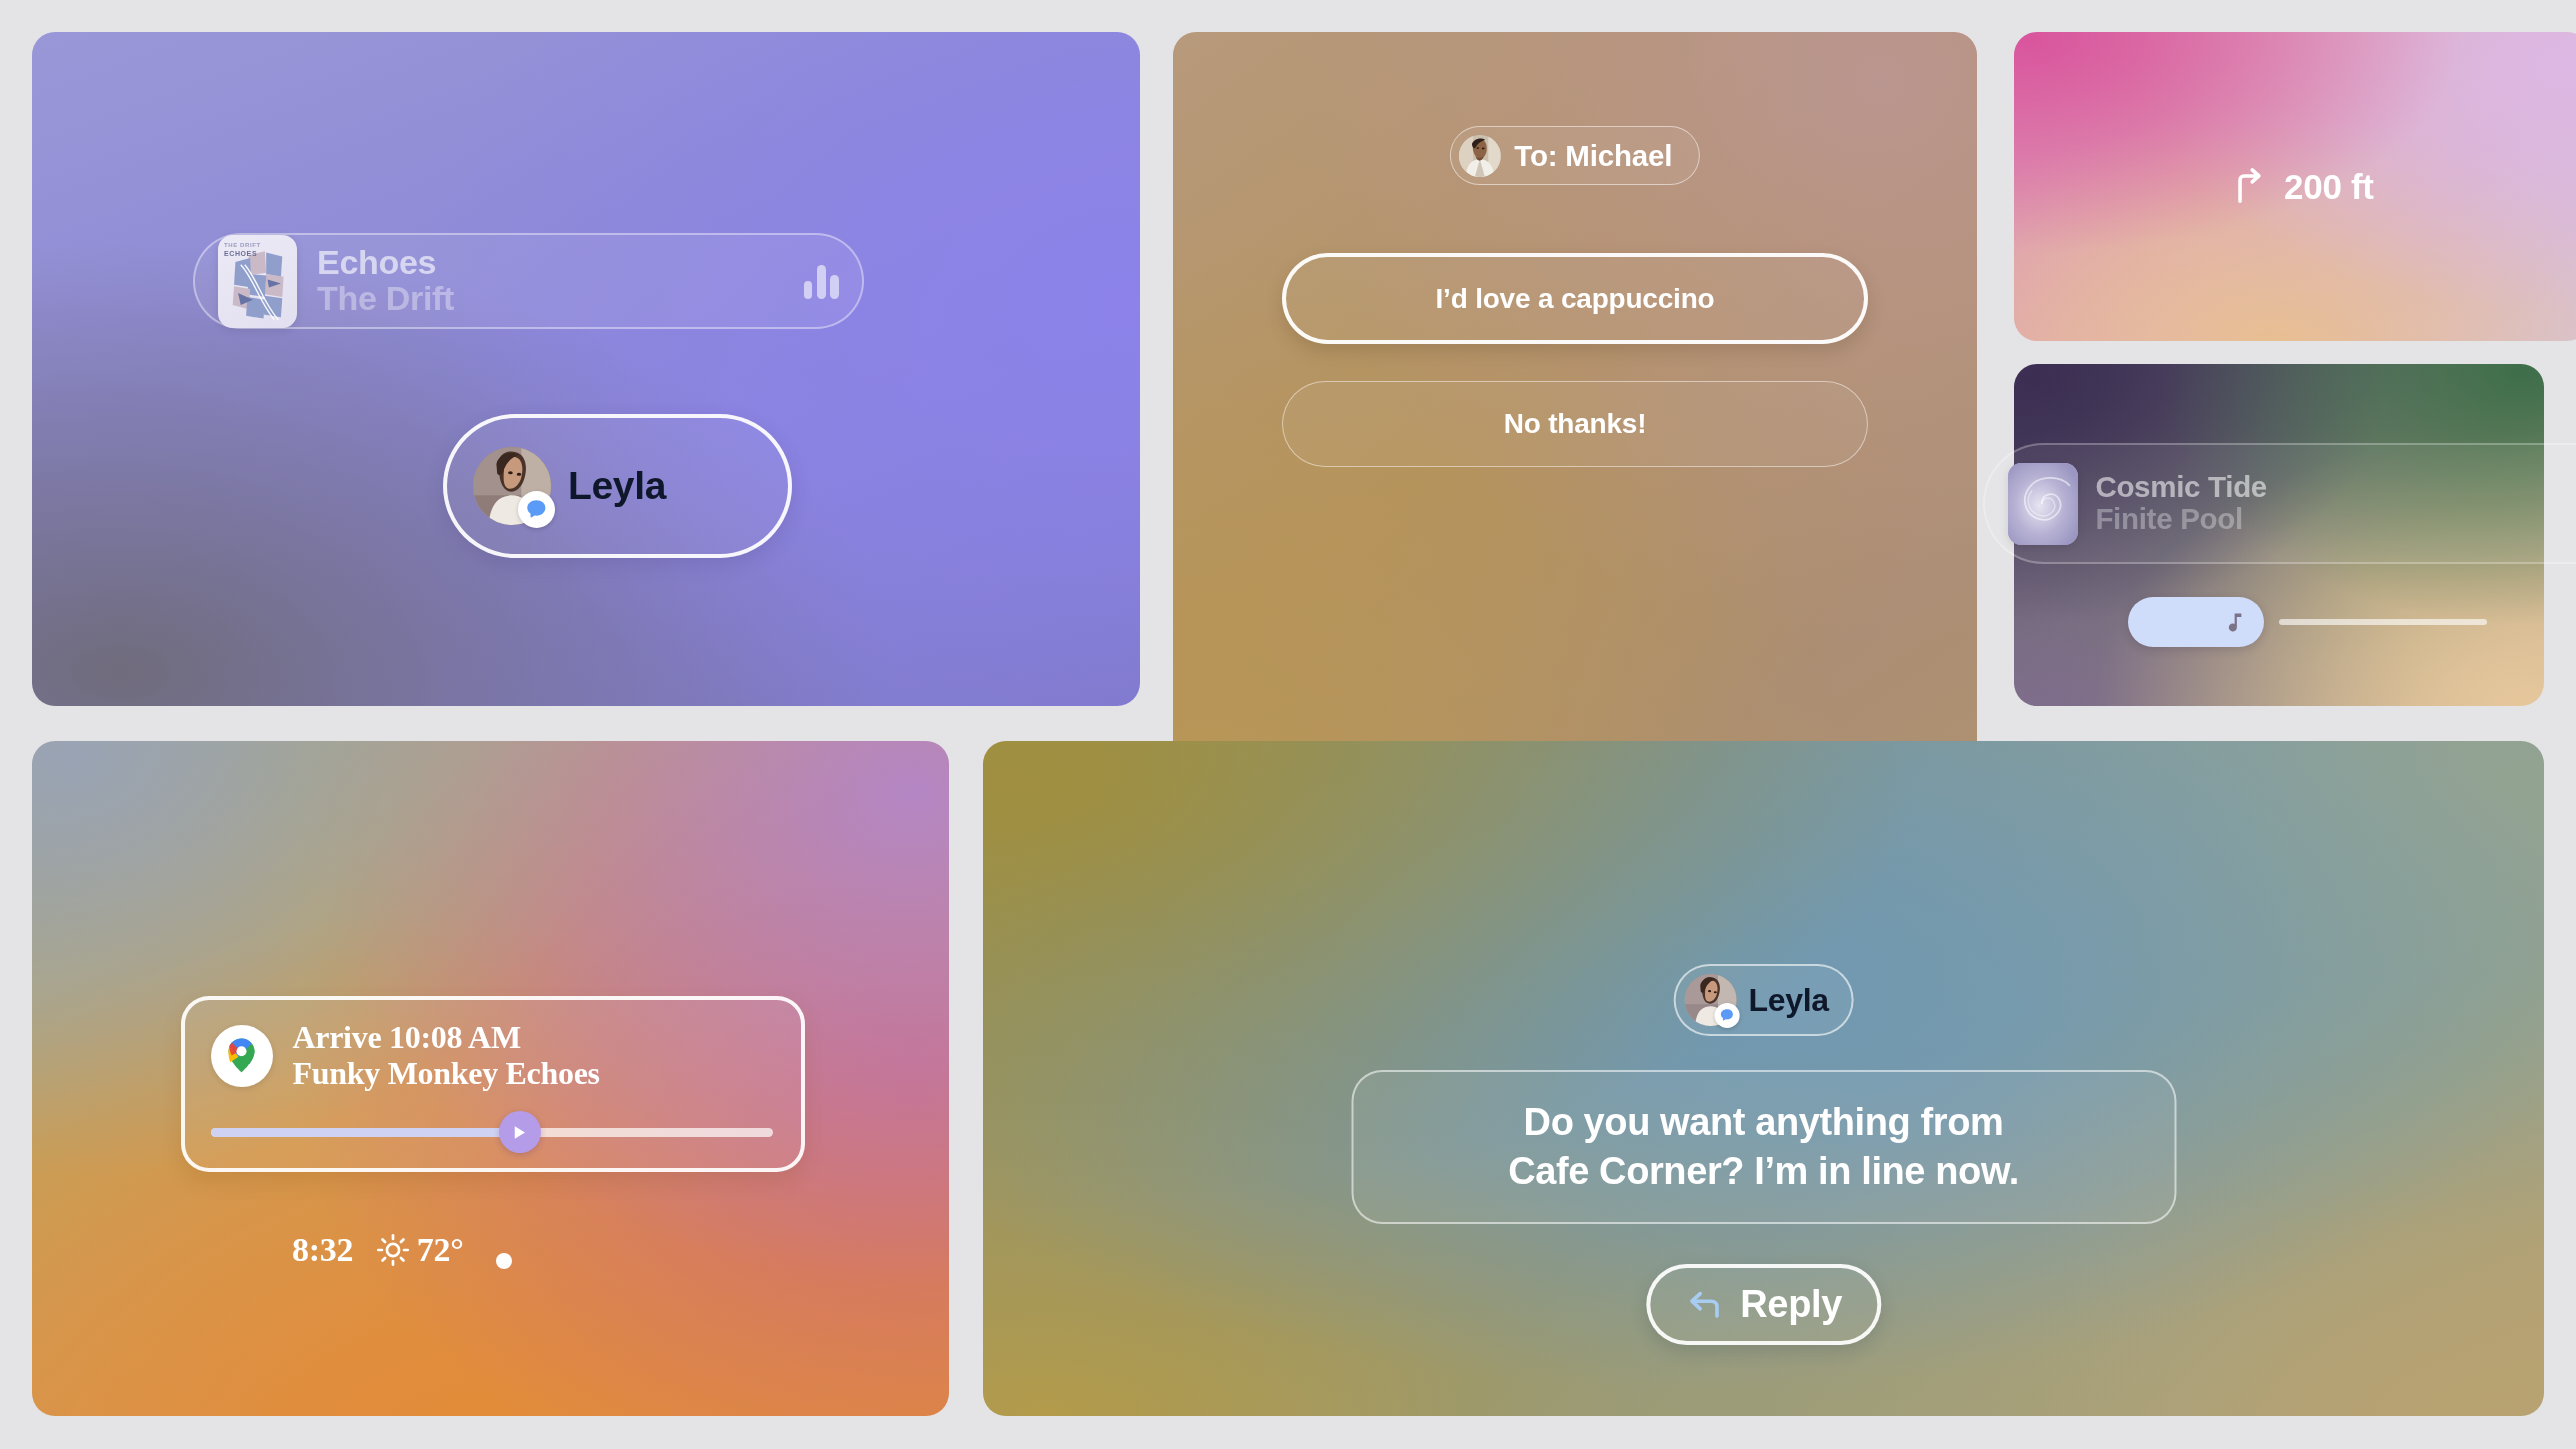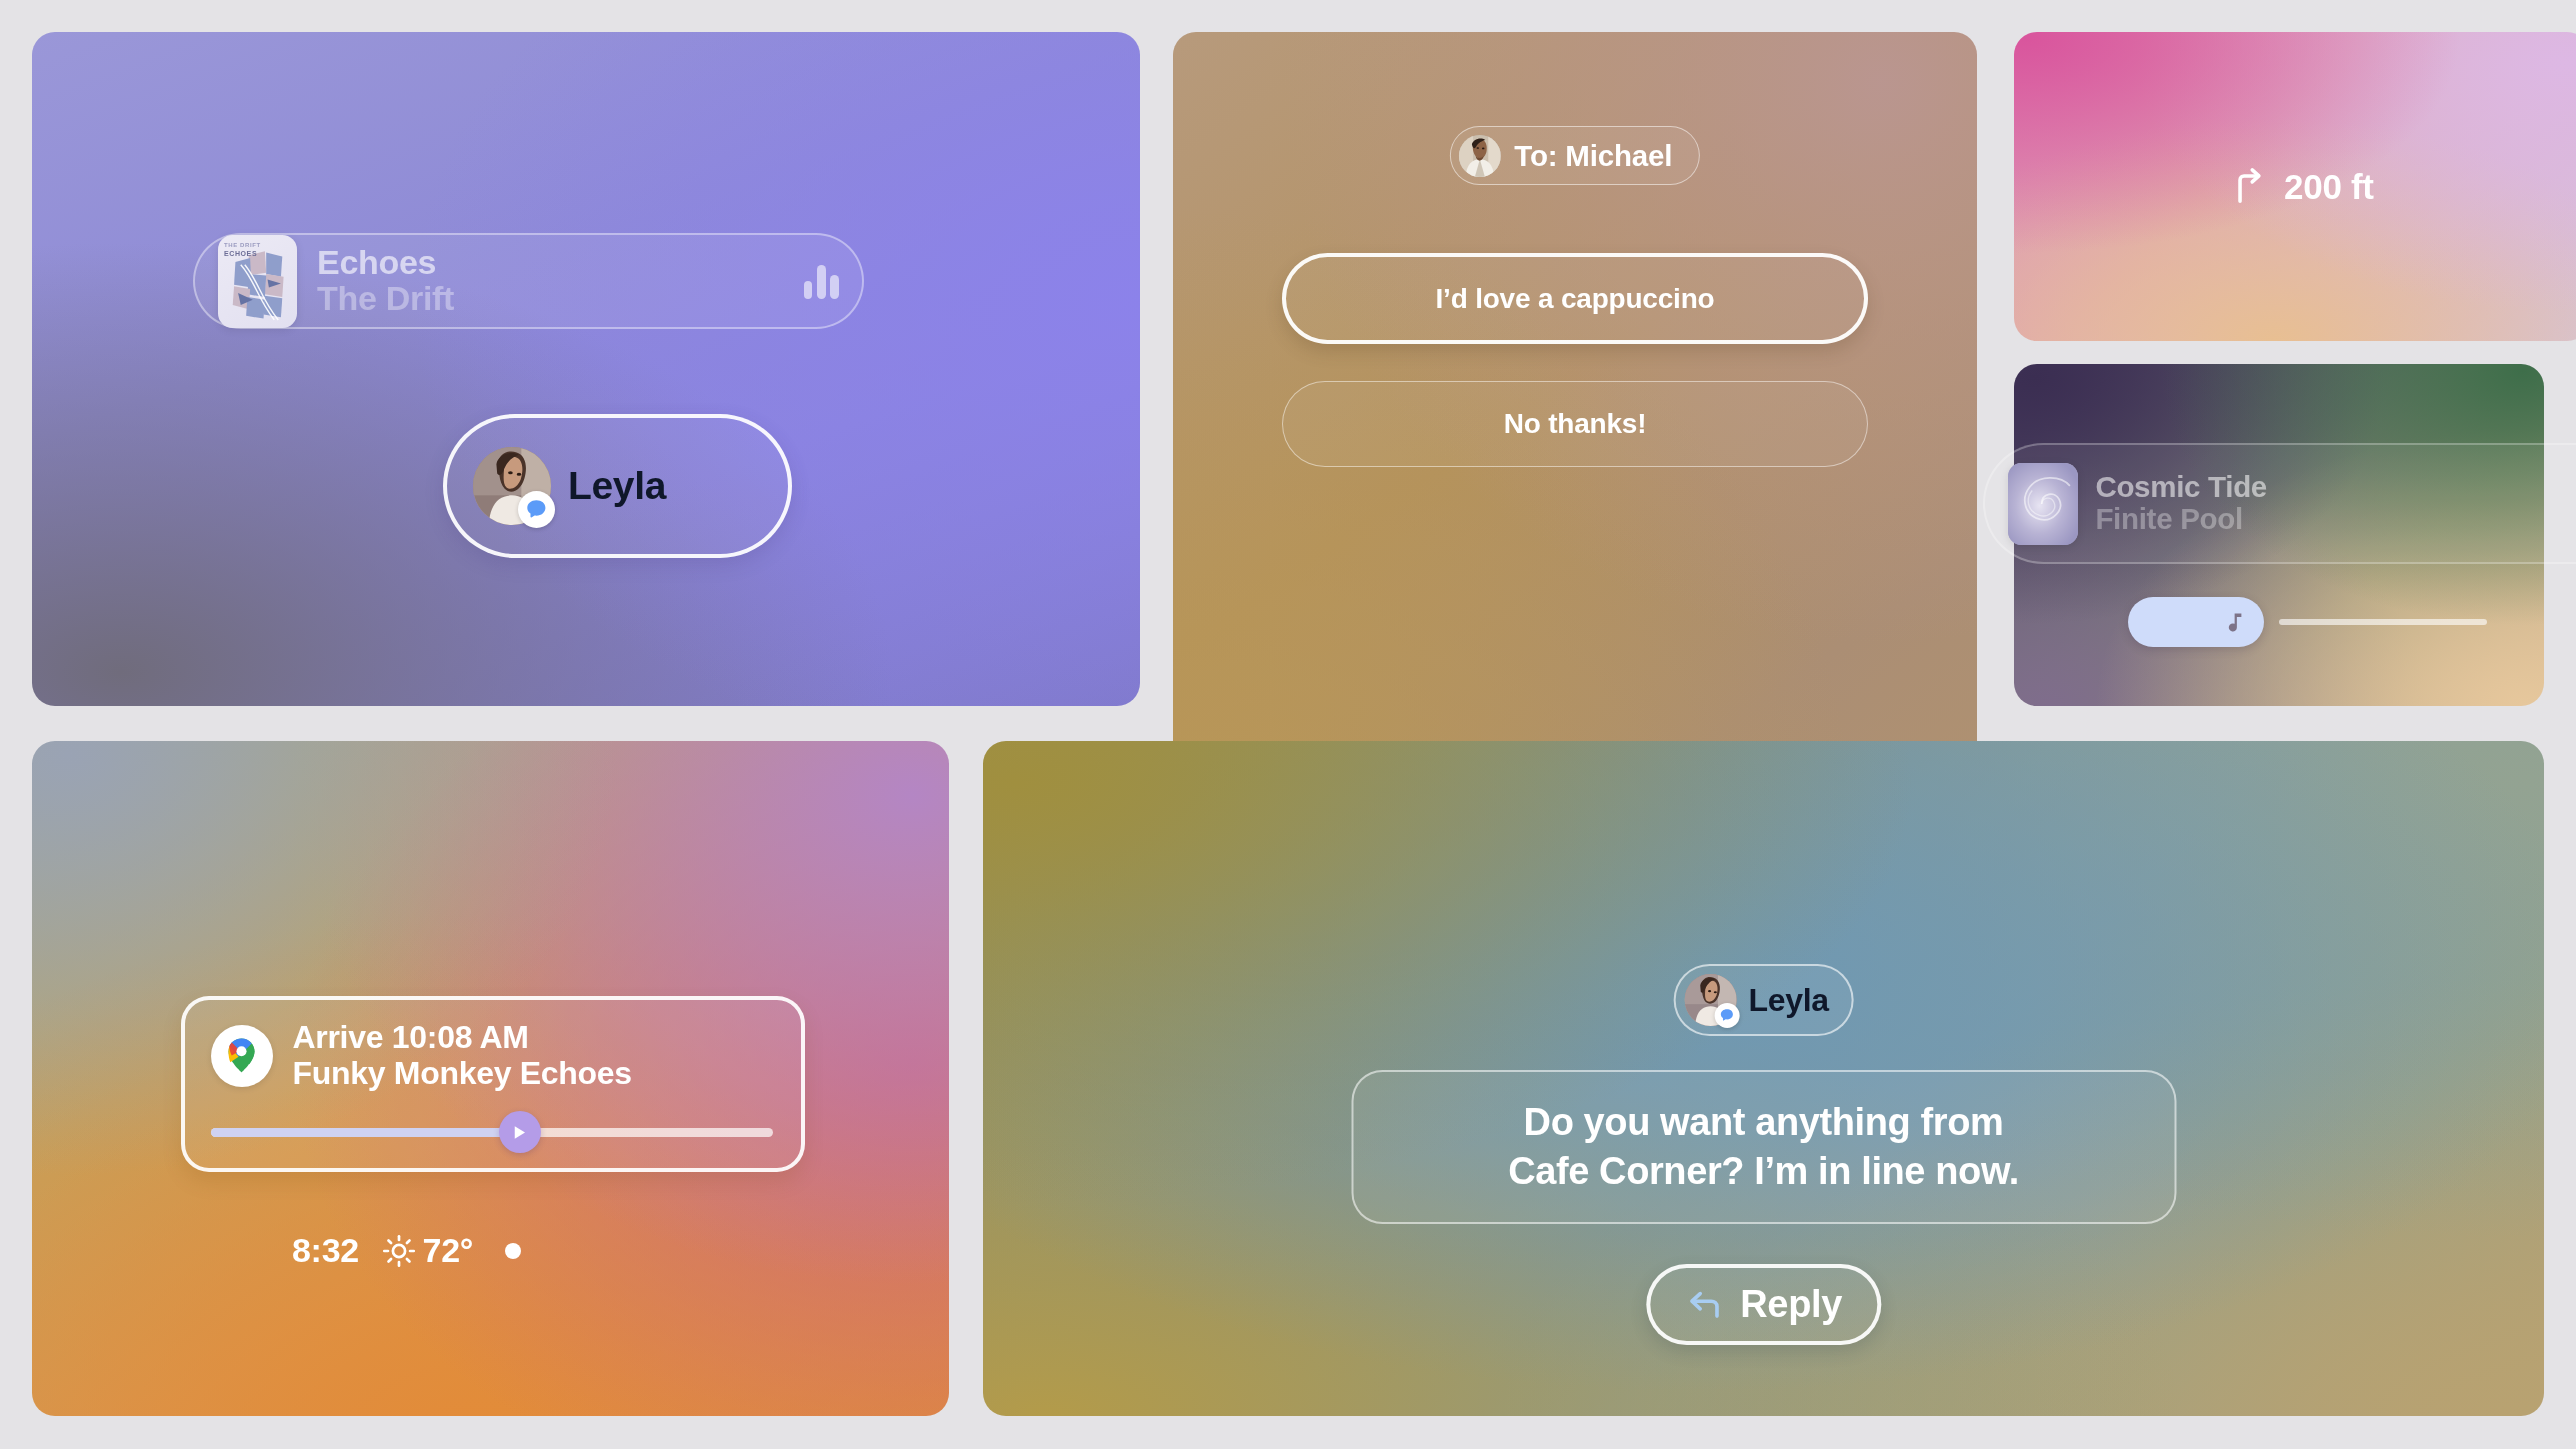--- a/index.html
+++ b/index.html
@@ -140,21 +140,21 @@
 
   .note-row { position:absolute; left:114px; top:233px; display:flex; align-items:center; }
   .note-pill { width:136px; height:50px; border-radius:670px; background:#cfdcfa;
     display:flex; align-items:center; justify-content:flex-end; padding-right:17.4px;
     box-shadow:0 2.7px 9.4px rgba(40,30,60,.18); }
   .note-pill svg { width:27px; height:27px; display:block; }
   .note-track { width:208px; height:6px; border-radius:6px; background:rgba(255,255,255,.62);
     margin-left:14.8px; }
 
   
-  #card-nav-arrive { left:32px; top:741px; width:917px; height:675px; }
+  #card-nav-arrive { left:32px; top:741px; width:917px; height:675px;font-family:Liberation Serif, serif; }
   #card-nav-arrive .bg {
     background:
       radial-gradient(115% 120% at 4% 2%, #9aa3b4 0%, rgba(154,163,180,0) 52%),
       radial-gradient(115% 125% at 96% 8%, #b486c4 0%, rgba(180,134,196,0) 58%),
       radial-gradient(130% 130% at 96% 48%, #d0697a 0%, rgba(208,105,122,0) 52%),
       radial-gradient(140% 130% at 48% 106%, #e38b38 0%, rgba(227,139,56,0) 62%),
       linear-gradient(150deg,#9faa8c 0%,#c2a35f 34%,#d59a55 62%,#dd8b3c 100%);
   }
   .nav-card {
     position:absolute; left:149px; top:255px; width:624px; height:176px;
@@ -176,21 +176,21 @@
   .route-bar .track { position:absolute; inset:0; border-radius:6.7px;
     background:rgba(255,255,255,.70); }
   .route-bar .done { position:absolute; left:0; top:0; bottom:0; border-radius:6.7px;
     background:#cfd2f2; }
   .route-bar .knob { position:absolute; top:50%; transform:translate(-50%,-50%);
     width:42px; height:42px; border-radius:50%; background:#b49ce8;
     display:flex; align-items:center; justify-content:center;
     box-shadow:0 2px 6.7px rgba(70,40,110,.22); }
   .route-bar .knob svg { width:19px; height:19px; display:block; }
 
-  .status-row { position:absolute; left:260px; top:490px; display:flex; align-items:center; gap:23px; }
+  .status-row { position:absolute; left:260px; top:490px; display:flex; align-items:flex-end; gap:23px; }
   .status-row .time { font-size:34px; font-weight:700; color:#fff; letter-spacing:-0.3px; }
   .status-row .wx { display:flex; align-items:center; gap:6.7px; }
   .status-row .wx svg { width:34px; height:34px; display:block; }
   .status-row .temp { font-size:34px; font-weight:700; color:#fff; letter-spacing:-0.3px; }
   .status-row .dot { width:16px; height:16px; border-radius:50%; background:#fff; margin-left:9.4px; }
 
   
   #card-message { left:983px; top:741px; width:1561px; height:675px; }
   #card-message .bg {
     background:

